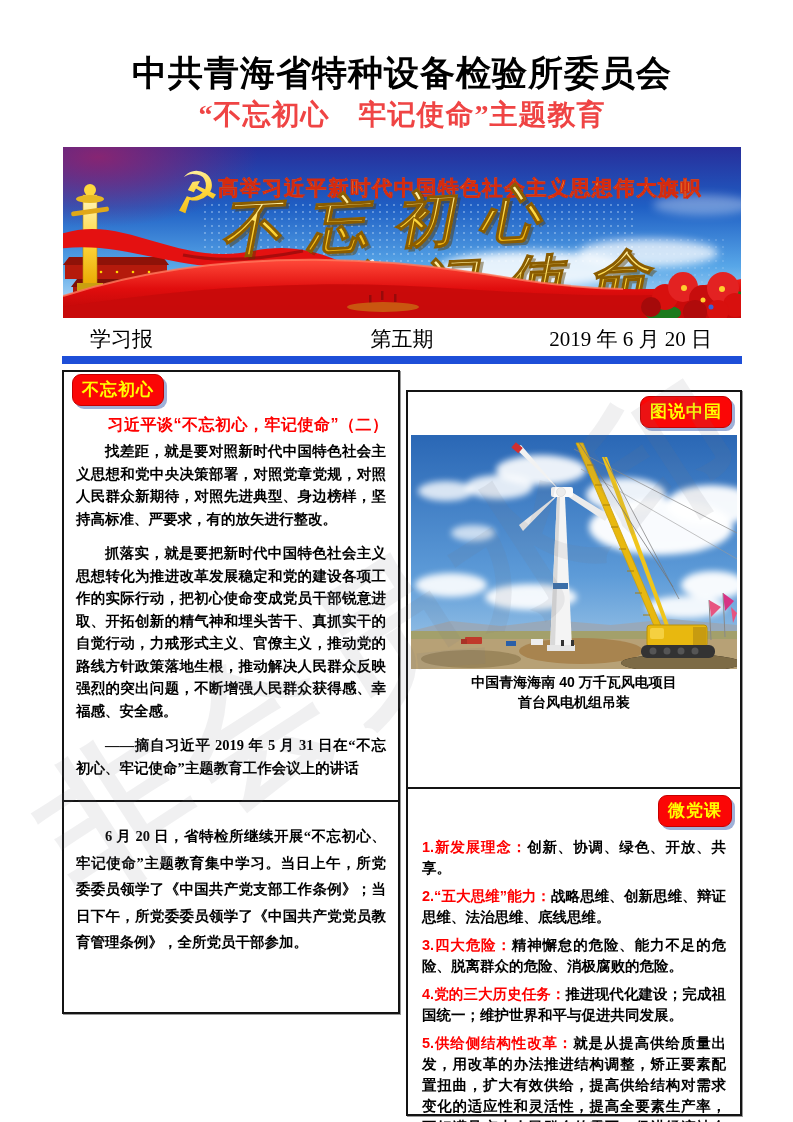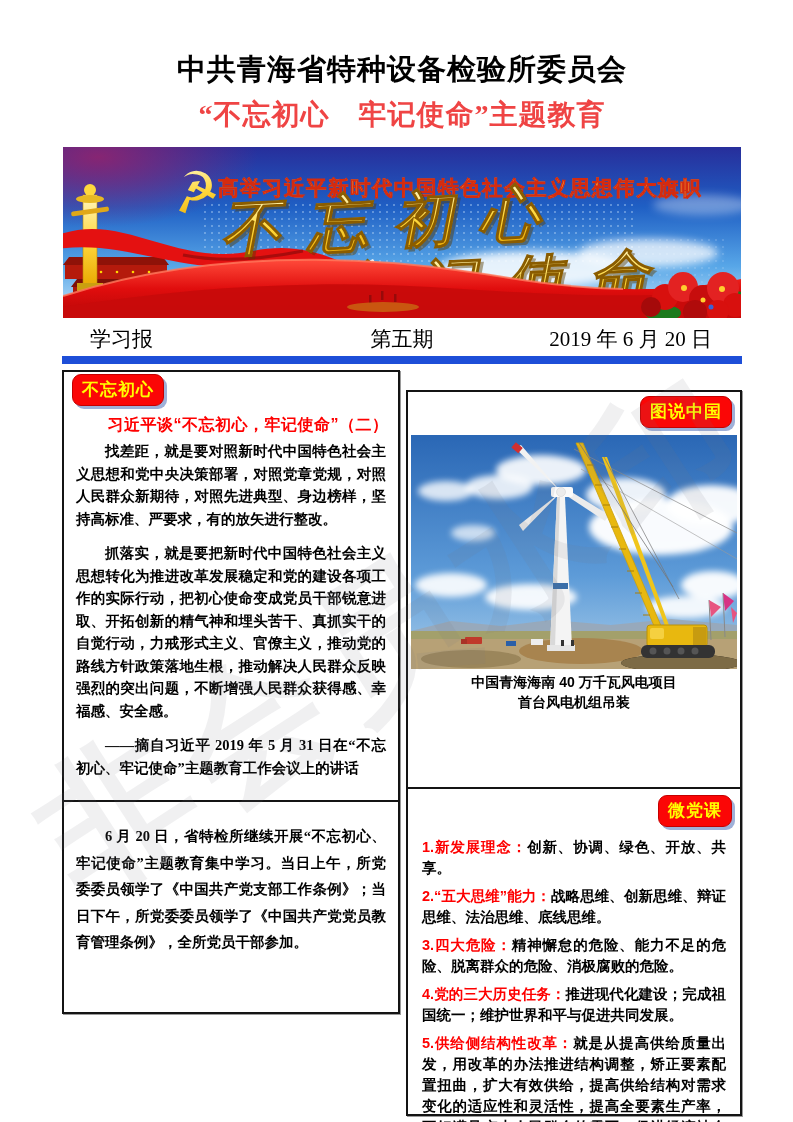--- a/index.html
+++ b/index.html
@@ -2,21 +2,21 @@
 <html><head>
 <meta charset="utf-8">
 <style>
   html,body{margin:0;padding:0;background:#ffffff;}
   body{width:793px;height:1122px;position:relative;overflow:hidden;
        font-family:"Liberation Serif",serif;color:#000;}
   .abs{position:absolute;}
 
   
   .org-title{left:62px;top:50px;width:680px;text-align:center;
-             font-size:29px;font-weight:bold;letter-spacing:1px;}
+             font-size:35px;font-weight:bold;letter-spacing:1px;}
   .theme-title{left:62px;top:96px;width:680px;text-align:center;
              font-size:28px;font-weight:bold;color:#ef4444;letter-spacing:1px;}
 
   
   .banner{left:63px;top:147px;width:678px;height:171px;overflow:hidden;}
   .banner svg{display:block;}
 
   
   .masthead{left:62px;top:322px;width:680px;height:34px;
             border-bottom:8px solid #1d4ed8;display:grid;

